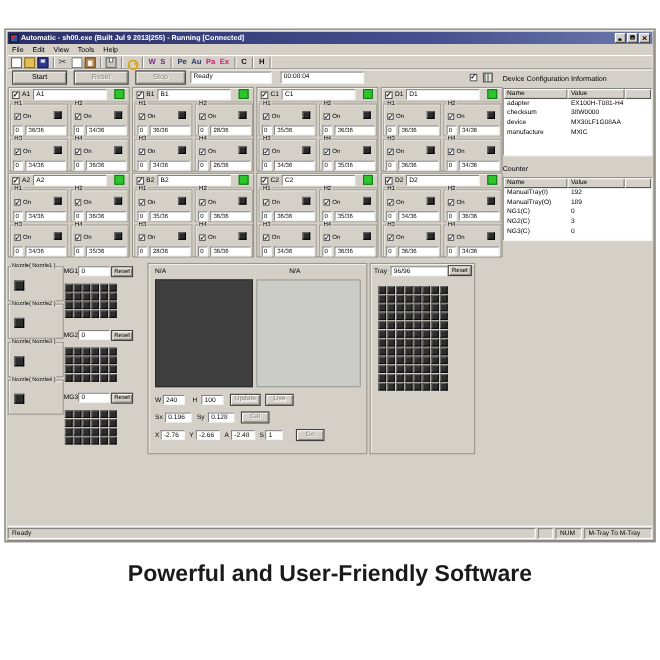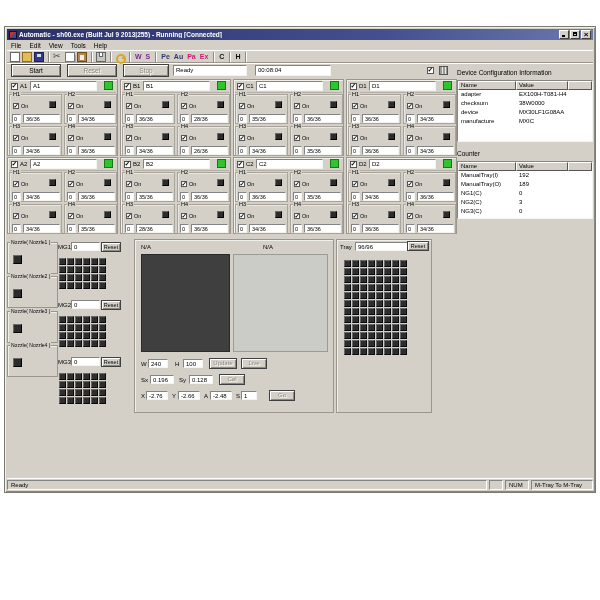--- a/index.html
+++ b/index.html
@@ -826,13 +826,14 @@
           <div class="gcell" data-name="socket-cell"></div>
           <div class="gcell" data-name="socket-cell"></div>
           <div class="gcell" data-name="socket-cell"></div>
           <div class="gcell" data-name="socket-cell"></div>
           <div class="gcell" data-name="socket-cell"></div>
           <div class="gcell" data-name="socket-cell"></div>
         </div>
       </div>
     </div>
 
+  <div id="caption" data-name="caption">Powerful and User-Friendly Software</div>
 </div>
 
 </body></html>

